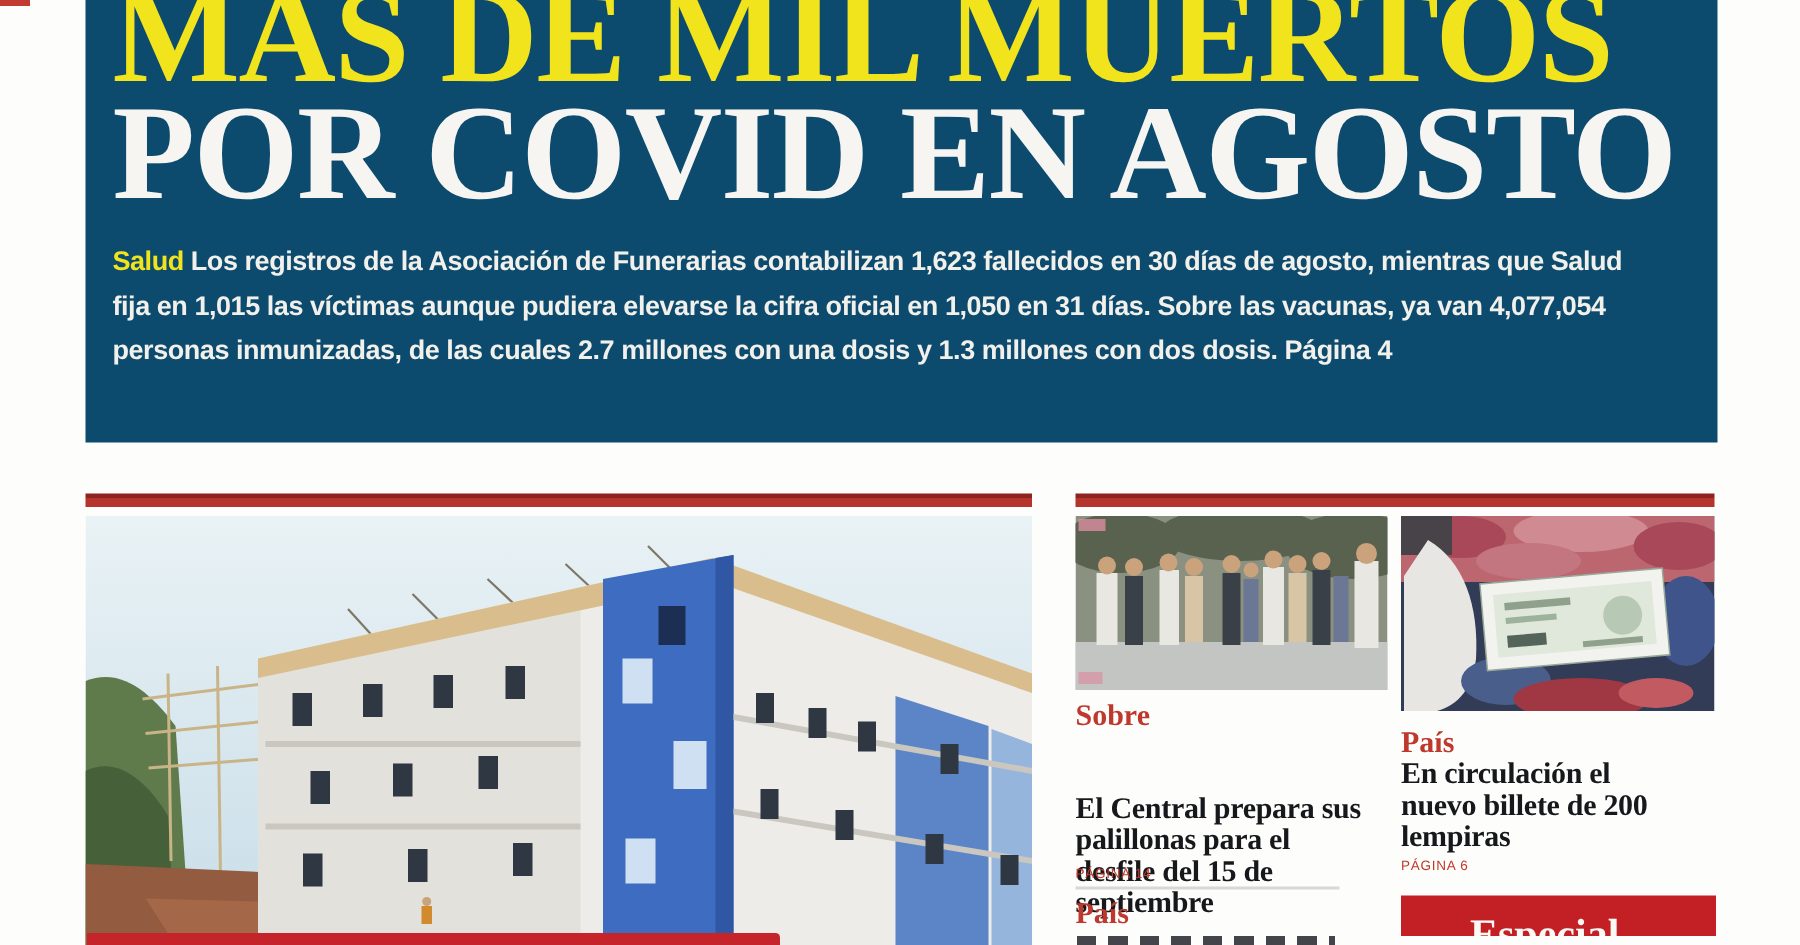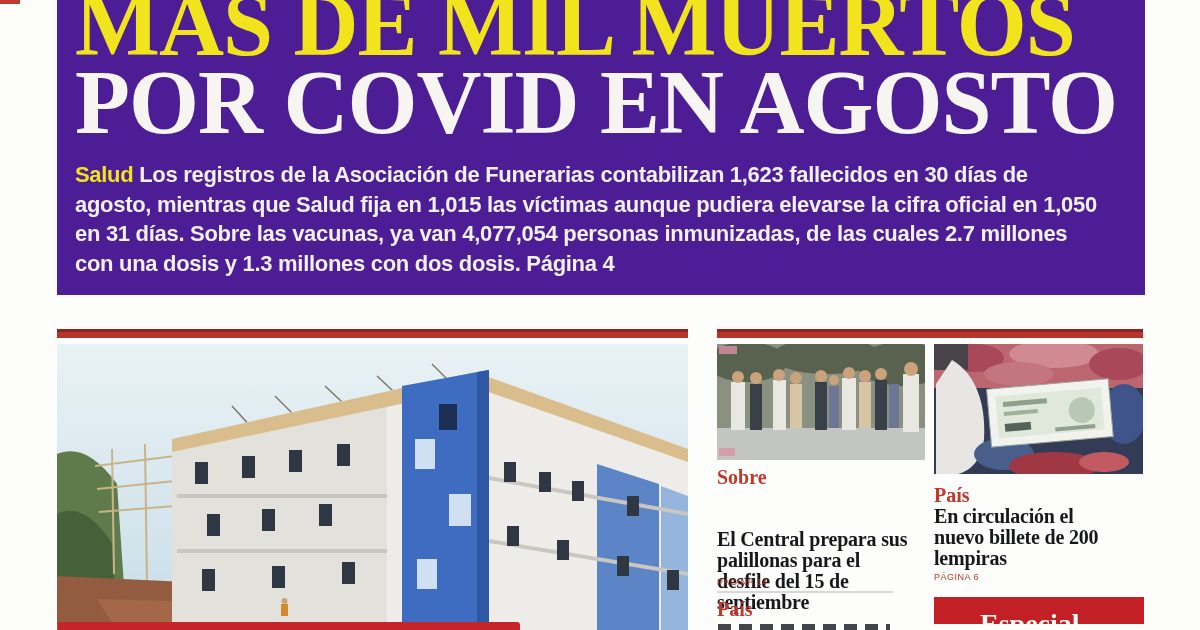--- a/index.html
+++ b/index.html
@@ -6,32 +6,32 @@
   body{
     width:1200px;height:630px;overflow:hidden;position:relative;
     background:#fdfdfb;
     font-family:"Liberation Sans", sans-serif;
   }
   .abs{position:absolute;}
 
   
   .masthead{
     left:57px;top:0;width:1088px;height:295px;
-    background:#4c1d95;overflow:hidden;
+    background:#0c4a6e;overflow:hidden;
   }
   .hl{
     font-family:"Liberation Serif", serif;
     font-weight:bold;white-space:nowrap;line-height:90px;
     font-size:90px;letter-spacing:-1px;
   }
   .hl-yellow{left:18px;top:-20px;color:#f2e41c;}
   .hl-white{left:18px;top:58px;color:#f6f5f1;}
   .lead-par{
     left:18px;top:160px;width:1030px;
-    color:#f1f0eb;font-size:22px;line-height:29.5px;
+    color:#f1f0eb;font-size:18px;line-height:29.5px;
     font-weight:bold;letter-spacing:-0.3px;
   }
   .lead-par .kicker{color:#f2e41c;}
   .red-sliver{left:0;top:0;width:20px;height:4px;background:#c23b30;}
 
   
   .red-bar{height:9px;background:linear-gradient(#8e2420 0 3px,#b5342c 3px 100%);}
   .bar-left{left:57px;top:329px;width:631px;}
   .bar-right{left:717px;top:329px;width:426px;}
 

